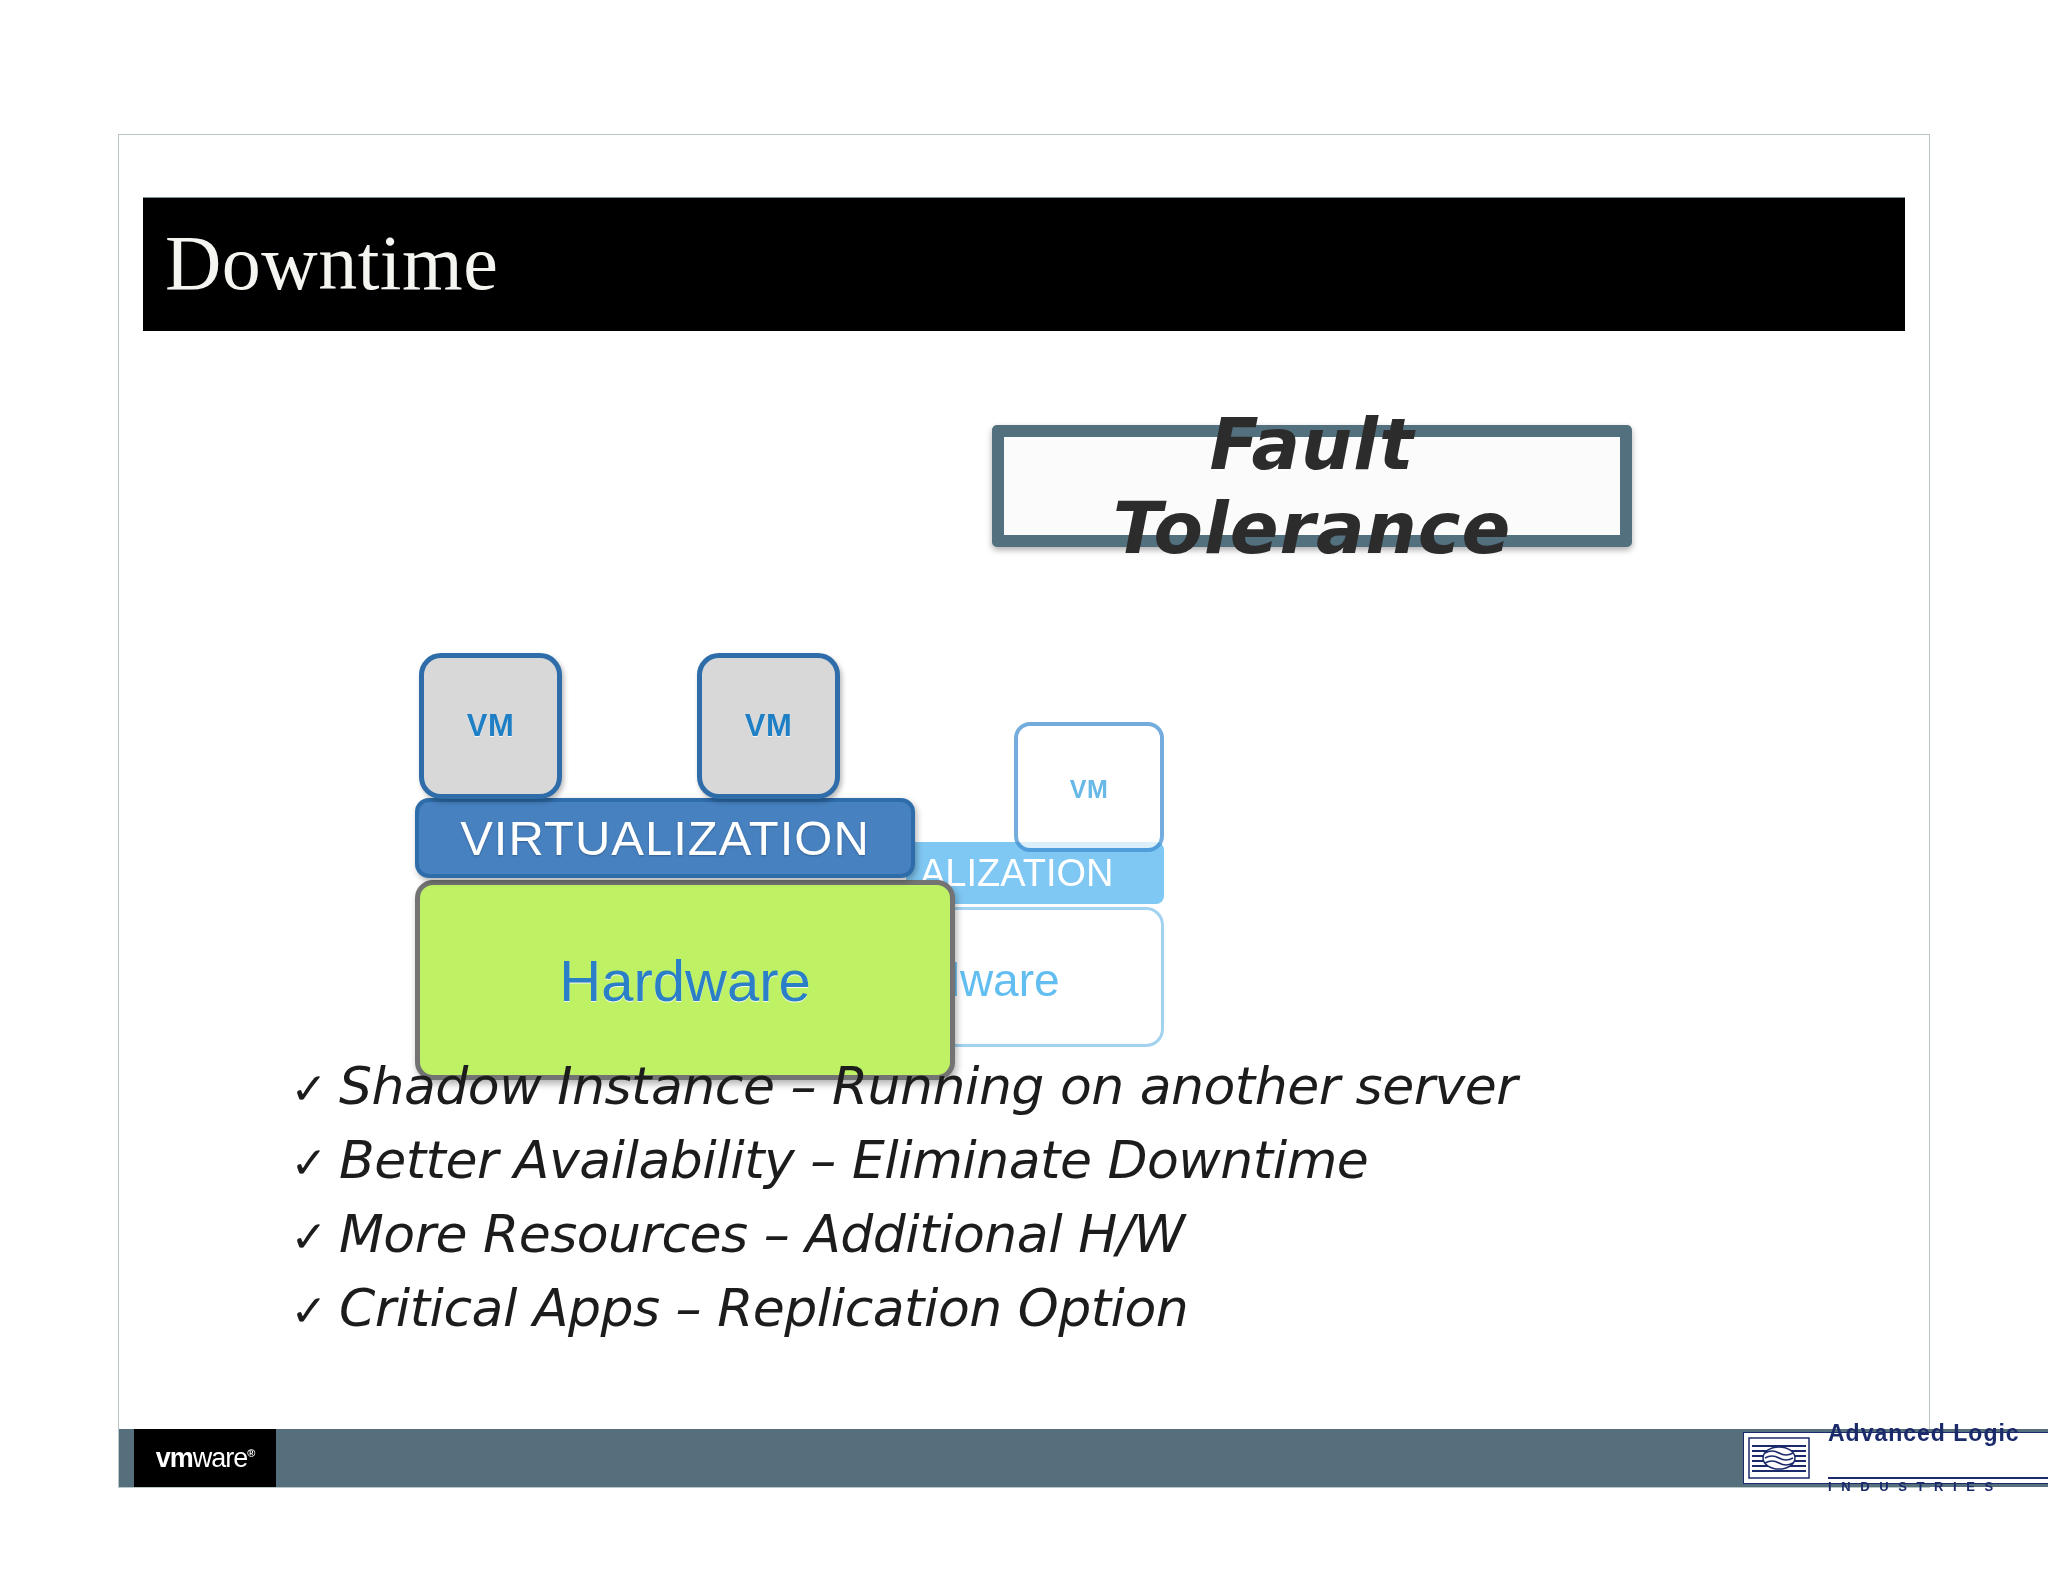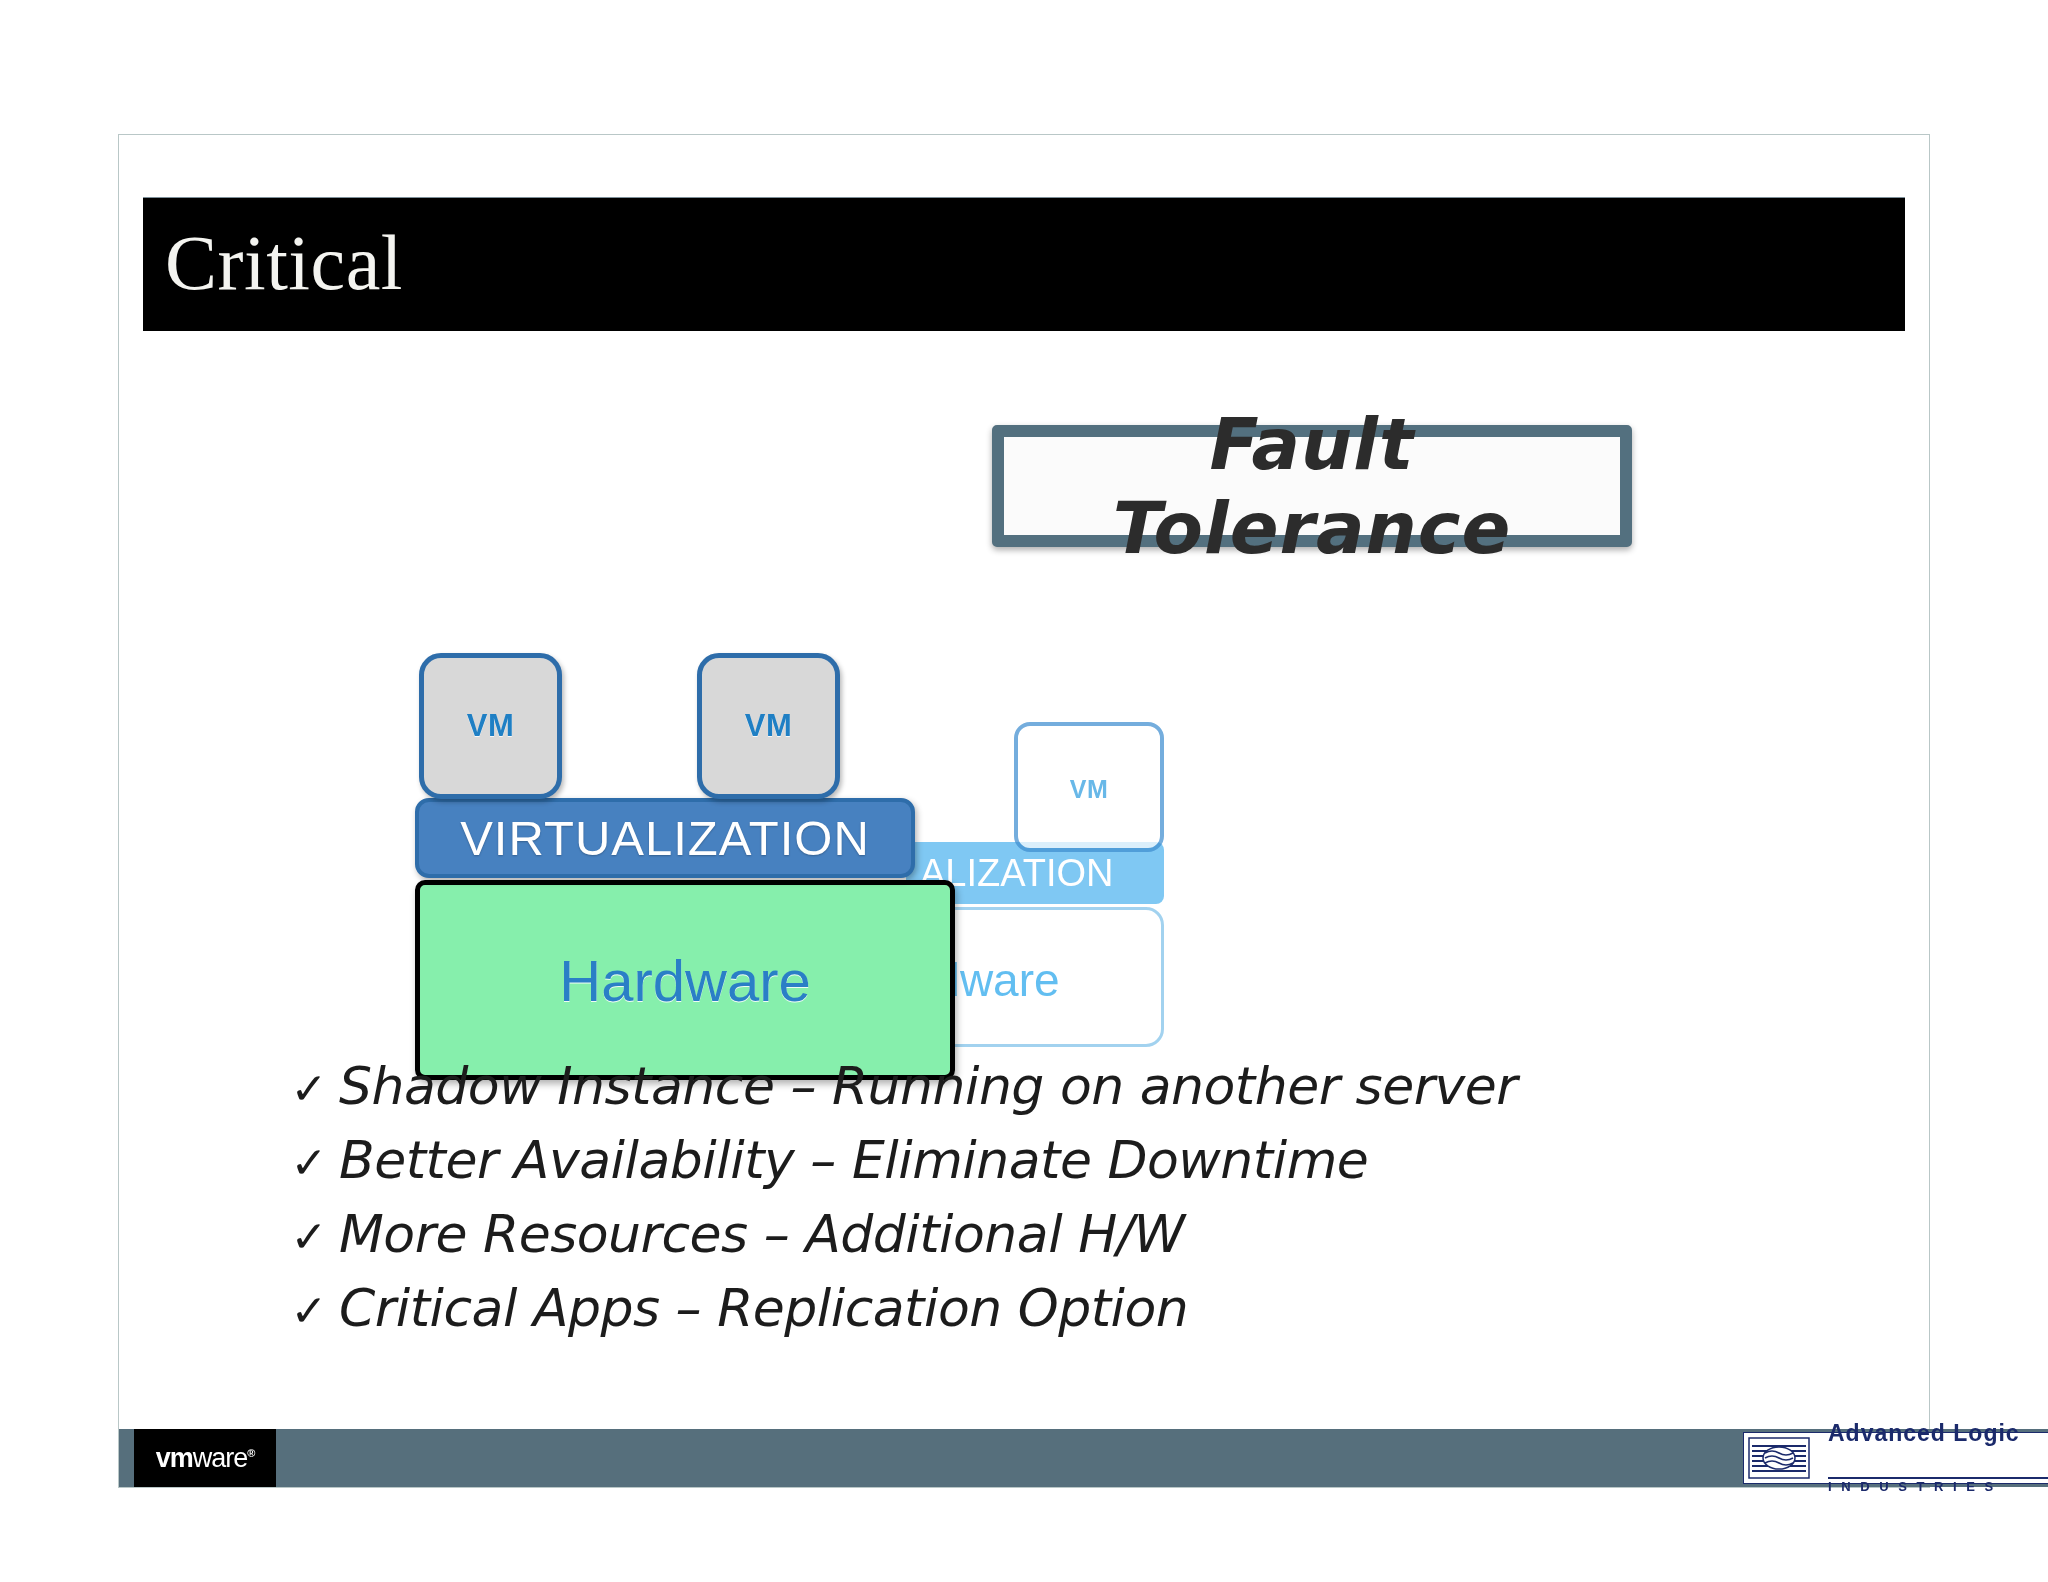--- a/index.html
+++ b/index.html
@@ -48,22 +48,22 @@
   #vm1{left:0px;top:-22px;}
   #vm2{left:278px;top:-22px;}
 
   .virtbar{position:absolute;left:-4px;top:123px;width:500px;height:80px;background:#4781c0;
            border:4px solid #2e6daa;border-radius:14px;box-sizing:border-box;
            box-shadow:2px 3px 6px rgba(0,0,0,.3);}
   .virtbar span{position:absolute;left:0;right:0;top:50%;transform:translateY(-50%);text-align:center;
                 color:#ffffff;font-size:49px;letter-spacing:1px;
                 text-shadow:0 1px 2px rgba(0,0,0,.25);}
 
-  .hwbox{position:absolute;left:-4px;top:205px;width:540px;height:200px;background:#86efac;
-         border:5px solid #000000;border-radius:10px;box-sizing:border-box;
+  .hwbox{position:absolute;left:-4px;top:205px;width:540px;height:200px;background:#bef264;
+         border:5px solid #737373;border-radius:18px;box-sizing:border-box;
          box-shadow:2px 4px 7px rgba(0,0,0,.3);}
   .hwbox span{position:absolute;left:0;right:0;top:50%;transform:translateY(-50%);text-align:center;
               color:#2a7fc6;font-size:58px;text-shadow:0 1px 0 rgba(255,255,255,.85);}
 
   
   .bullets{position:absolute;left:160px;top:920px;width:1500px;}
   .bline{display:flex;align-items:baseline;margin-bottom:12px;}
   .bline .tick{width:60px;flex:0 0 60px;text-align:center;color:#1c1c1c;font-size:44px;
                font-family:"DejaVu Sans",sans-serif;}
   .bline .btx{font-family:"DejaVu Sans",sans-serif;font-style:italic;color:#1c1c1c;
@@ -84,21 +84,21 @@
   .alitext .t1{color:#1b2a6b;font-size:23px;font-weight:bold;letter-spacing:1px;line-height:24px;}
   .alitext .t2{color:#1b2a6b;font-size:13px;font-weight:bold;letter-spacing:3px;line-height:16px;
                border-top:2px solid #1b2a6b;margin-top:32px;}
 </style>
 </head>
 <body>
 
 <div class="slide">
 
   <div class="titlebar">
-    <div class="tl">Critical</div>
+    <div class="tl">Downtime</div>
   </div>
 
   <div class="callout">
     <div class="ct">Fault Tolerance</div>
   </div>
 
   <div class="diagram">
 
     <div class="ghost ghost-hw">
       <span>rdware</span>

